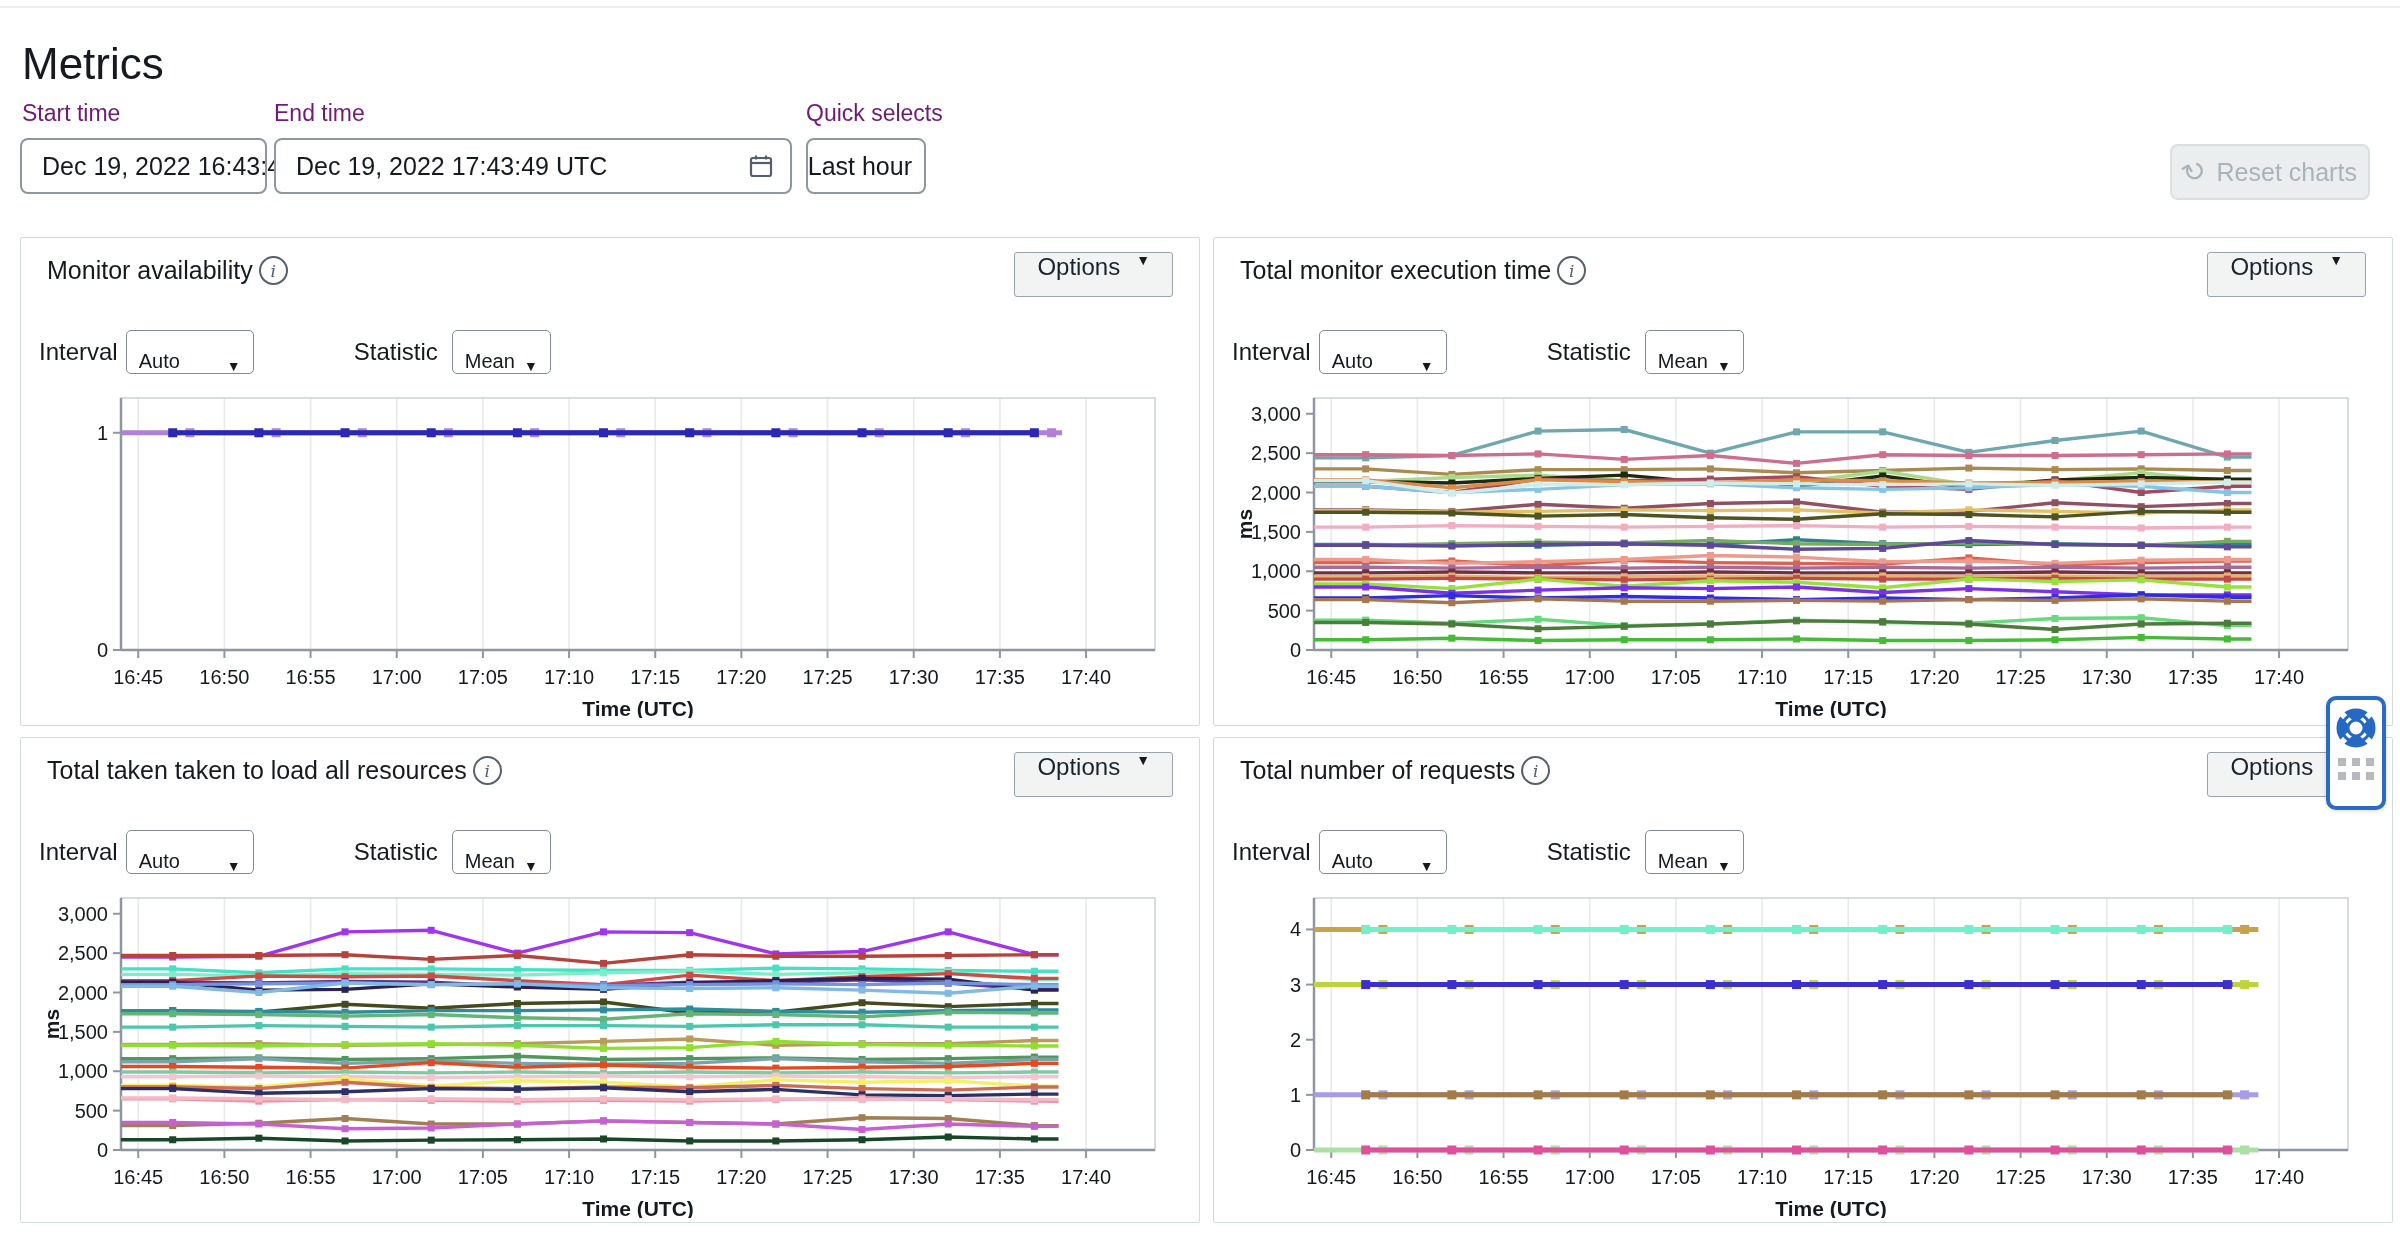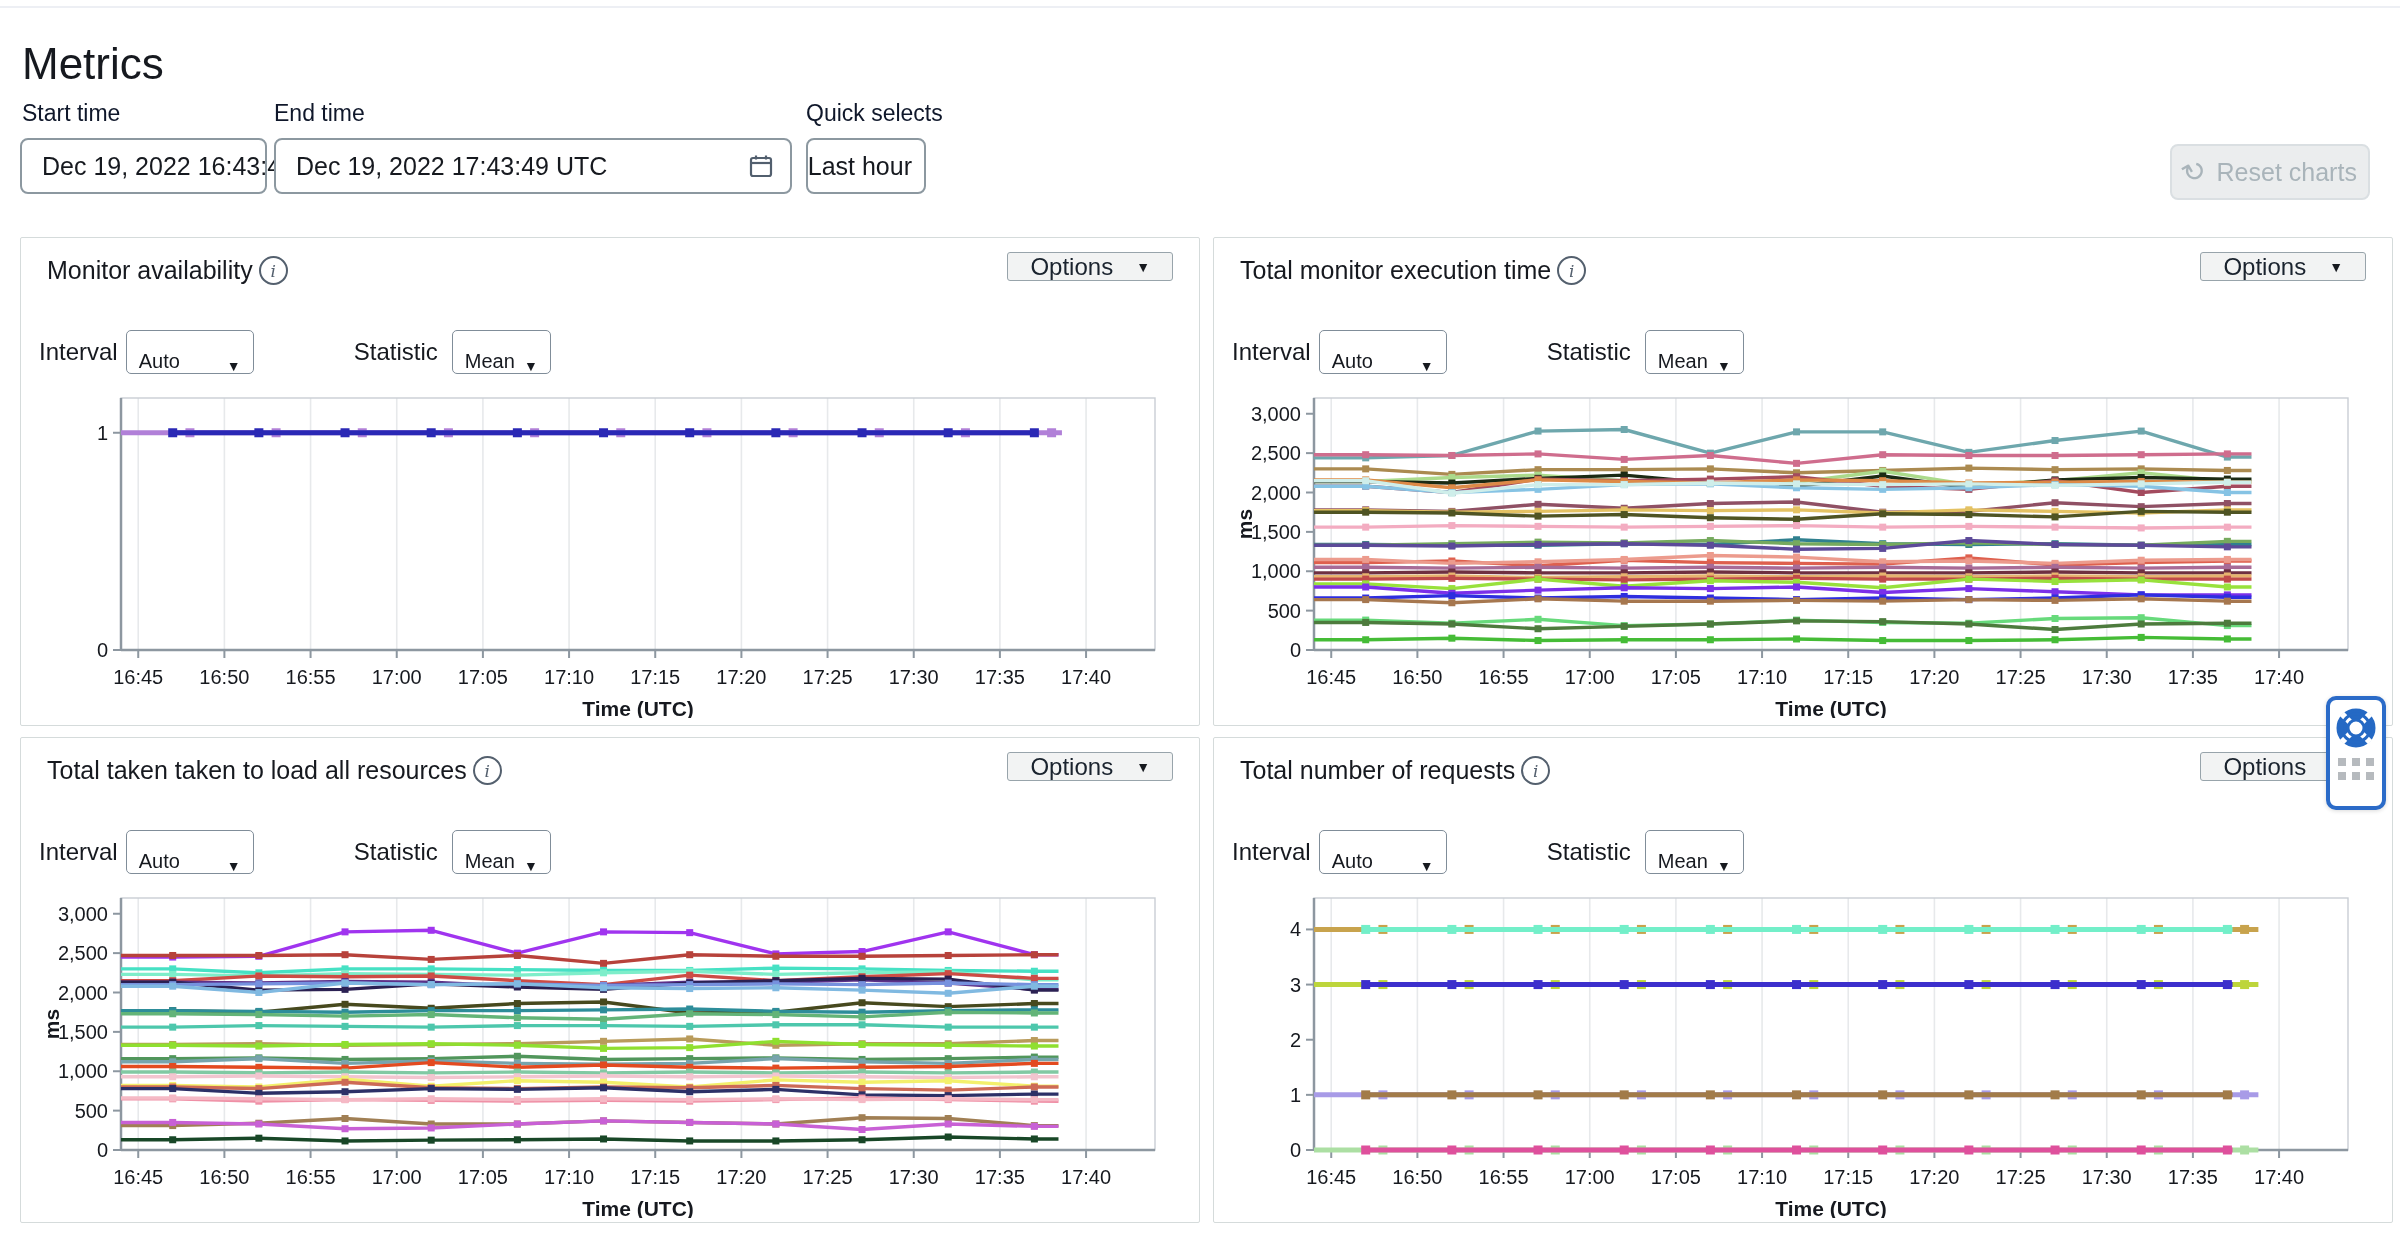--- a/index.html
+++ b/index.html
@@ -1,44 +1,44 @@
 <!DOCTYPE html>
 <html><head>
 <meta charset="utf-8">
 <style>
   html,body{margin:0;padding:0;background:#fff;}
   body{width:2400px;height:1234px;position:relative;overflow:hidden;
        font-family:"Liberation Sans",sans-serif;color:#16191f;}
   .topline{position:absolute;left:0;top:6px;width:2400px;height:0;
            border-top:2px solid #edeff4;}
   .page-title{position:absolute;left:22px;top:10px;font-size:44px;font-weight:400;color:#16191f;}
-  .field-label{position:absolute;top:100px;font-size:23px;color:#0f172a;}
+  .field-label{position:absolute;top:100px;font-size:23px;color:#701a75;}
   .inputbox{position:absolute;top:138px;height:56px;background:#fff;border:2px solid #8c98a0;
             border-radius:8px;display:flex;align-items:center;box-sizing:border-box;
             font-size:25px;color:#16191f;padding:0 16px 0 20px;}
   .inputbox .val{flex:1 1 auto;white-space:nowrap;}
   .icon-cal{flex:0 0 auto;margin-left:14px;}
   .quickbox{justify-content:flex-end;padding-right:12px;}
   .reset-btn{position:absolute;left:2170px;top:144px;width:200px;height:56px;background:#ebedee;
              border:2px solid #dadfe2;border-radius:8px;color:#a9b4ba;font-size:25px;
              display:flex;align-items:center;justify-content:center;gap:10px;box-sizing:border-box;
              font-family:"Liberation Sans",sans-serif;}
   .reset-btn .ricon{font-size:28px;line-height:1;transform:rotate(-30deg);}
   .panel{position:absolute;width:1180px;background:#fff;border:1px solid #d5dbdb;border-radius:2px;box-sizing:border-box;}
   .panel.toprow{top:237px;height:489px;}
   .panel.botrow{top:737px;height:486px;}
   .panel-head{position:absolute;left:26px;top:18px;display:flex;align-items:center;gap:6px;}
   .panel-title{font-size:25px;color:#16191f;}
   .info-icon{width:29px;height:29px;border:2px solid #54606e;border-radius:50%;
              display:inline-flex;align-items:center;justify-content:center;box-sizing:border-box;
              font-family:"DejaVu Serif",serif;font-style:italic;font-size:17px;color:#54606e;}
-  .options-btn{position:absolute;right:26px;top:14px;height:29px;padding:0 22px;
+  .options-btn{position:absolute;right:26px;top:14px;height:45px;padding:0 22px;
                background:#f2f3f3;border:1px solid #98a4ab;border-radius:3px;
                font-family:"Liberation Sans",sans-serif;font-size:24px;font-weight:500;color:#1a232e;
-               display:flex;align-items:center;gap:23px;}
+               display:flex;align-items:flex-start;gap:16px;}
   .caret{font-size:14px;line-height:1;color:#16191f;}
   .controls{position:absolute;left:18px;top:92px;display:flex;align-items:center;height:44px;}
   .ctl-label{font-size:24px;color:#16191f;}
   .select{height:44px;border:1.5px solid #808d99;border-radius:5px;background:#fff;
           display:flex;align-items:flex-end;justify-content:space-between;
           box-sizing:border-box;padding:0 12px;font-size:20px;color:#16191f;}
   .sel-interval{width:128px;margin-left:8px;}
   .lbl-stat{margin-left:100px;}
   .sel-stat{width:99px;margin-left:14px;}
   svg.chart{position:absolute;left:22px;top:150px;font-family:"Liberation Sans",sans-serif;}

